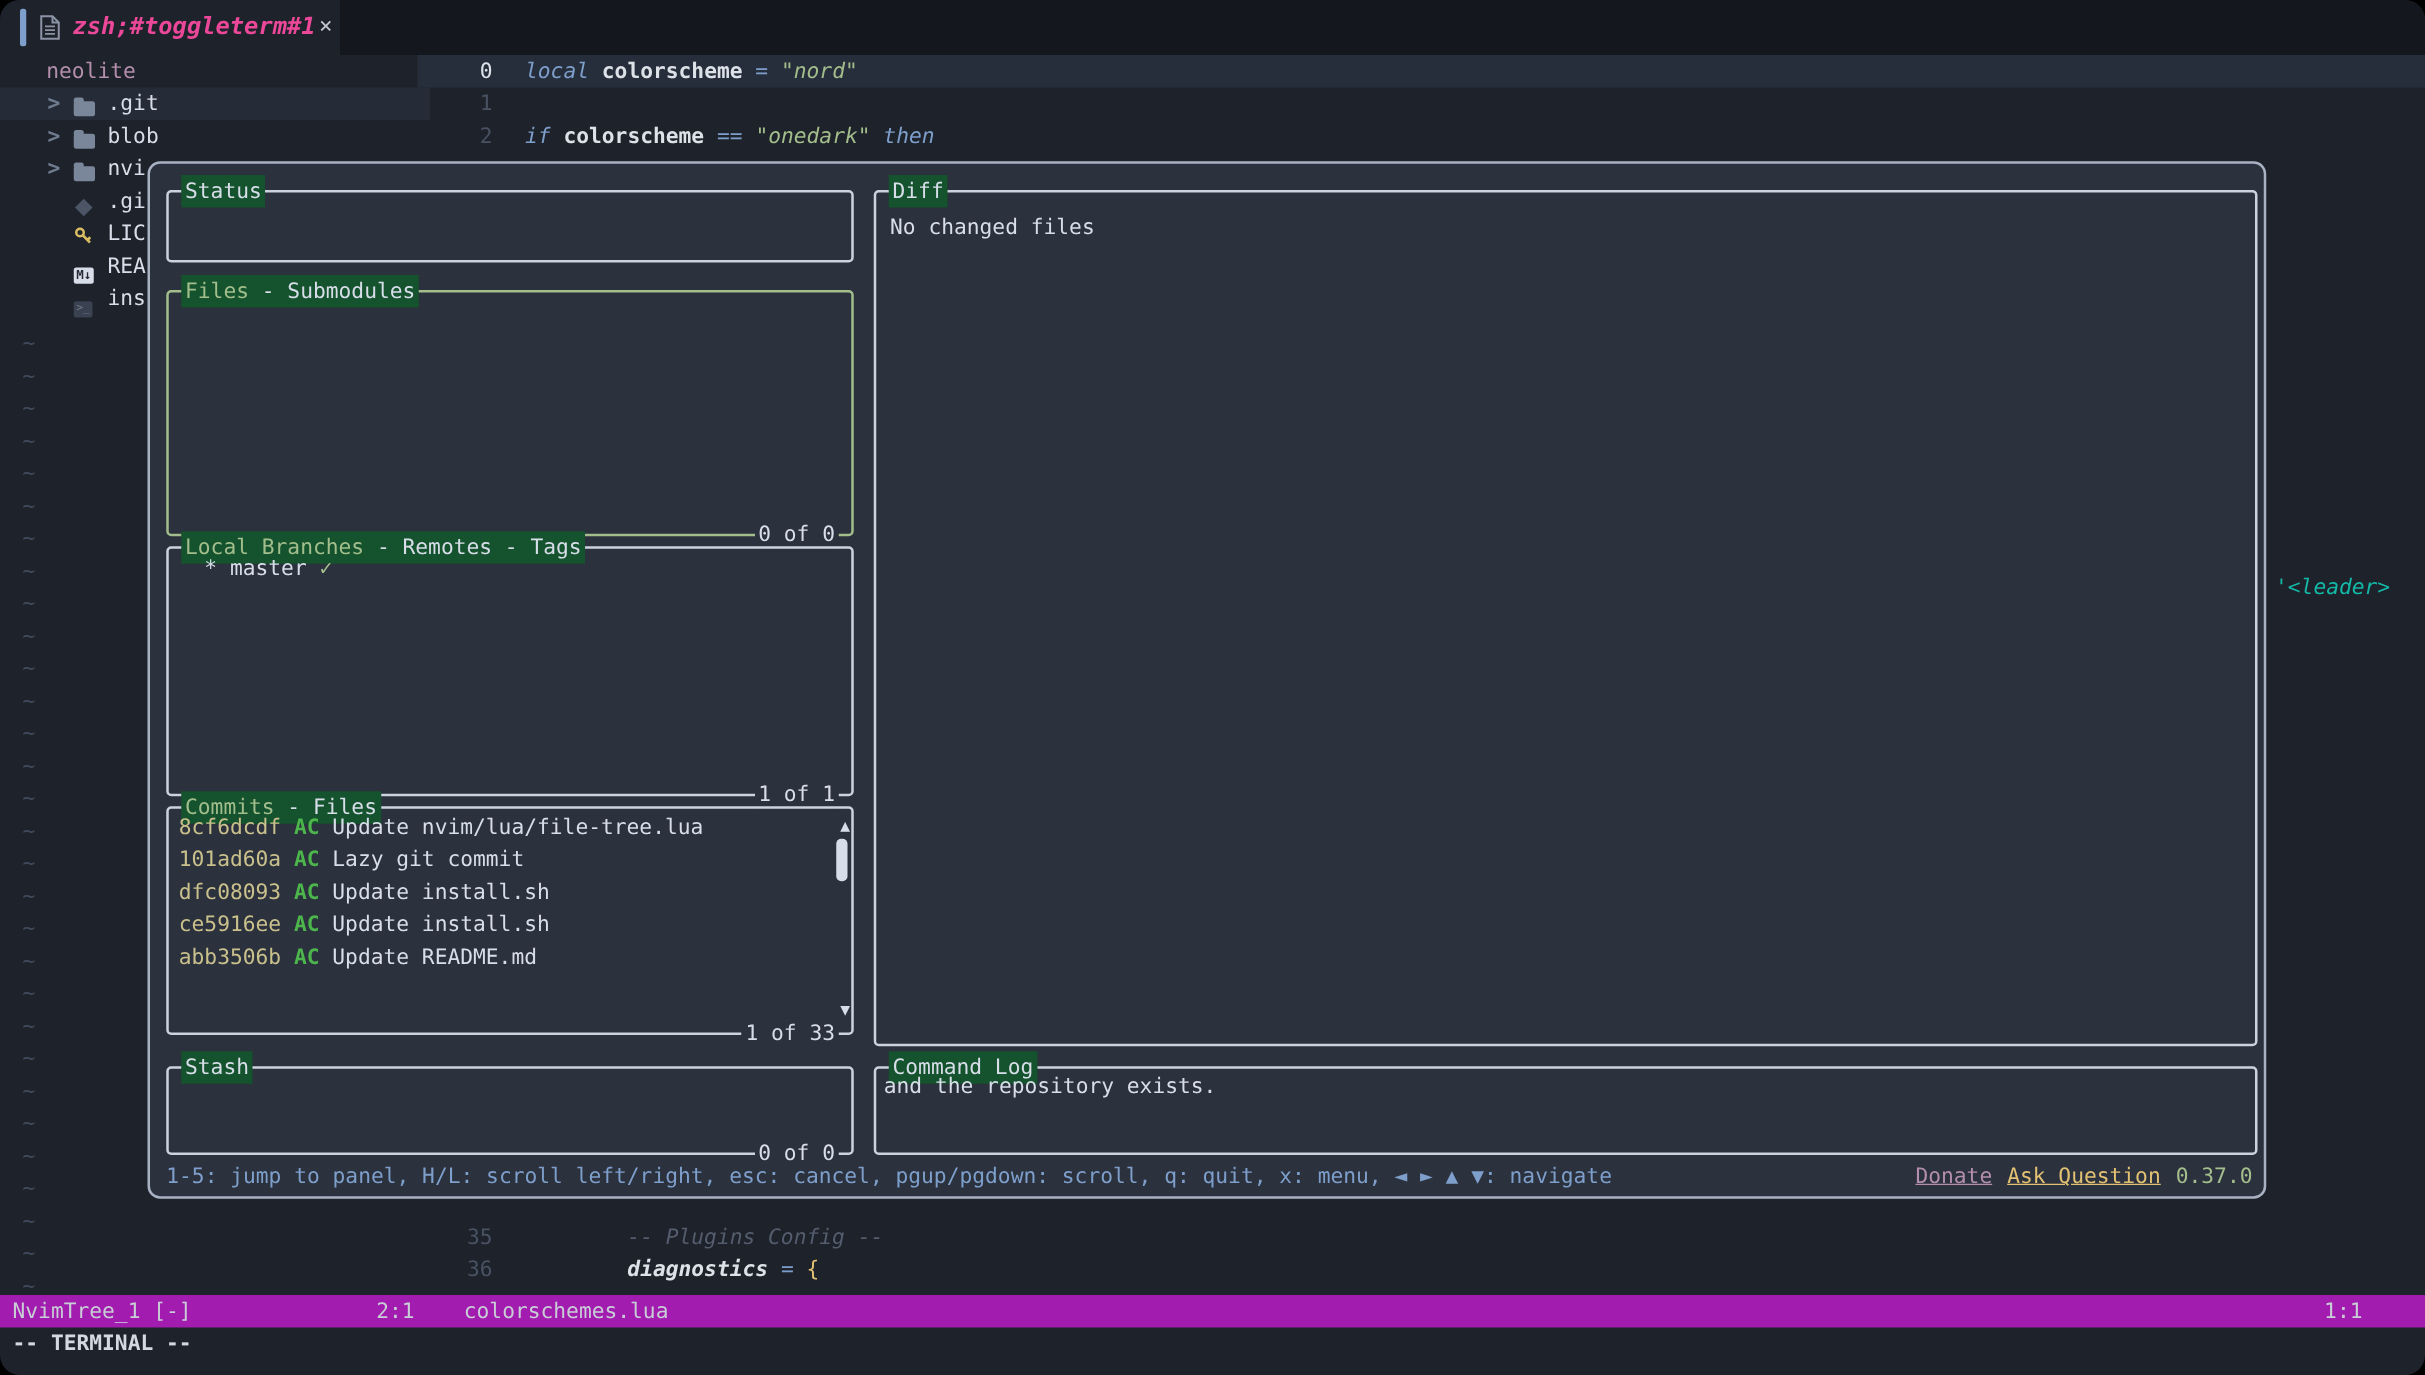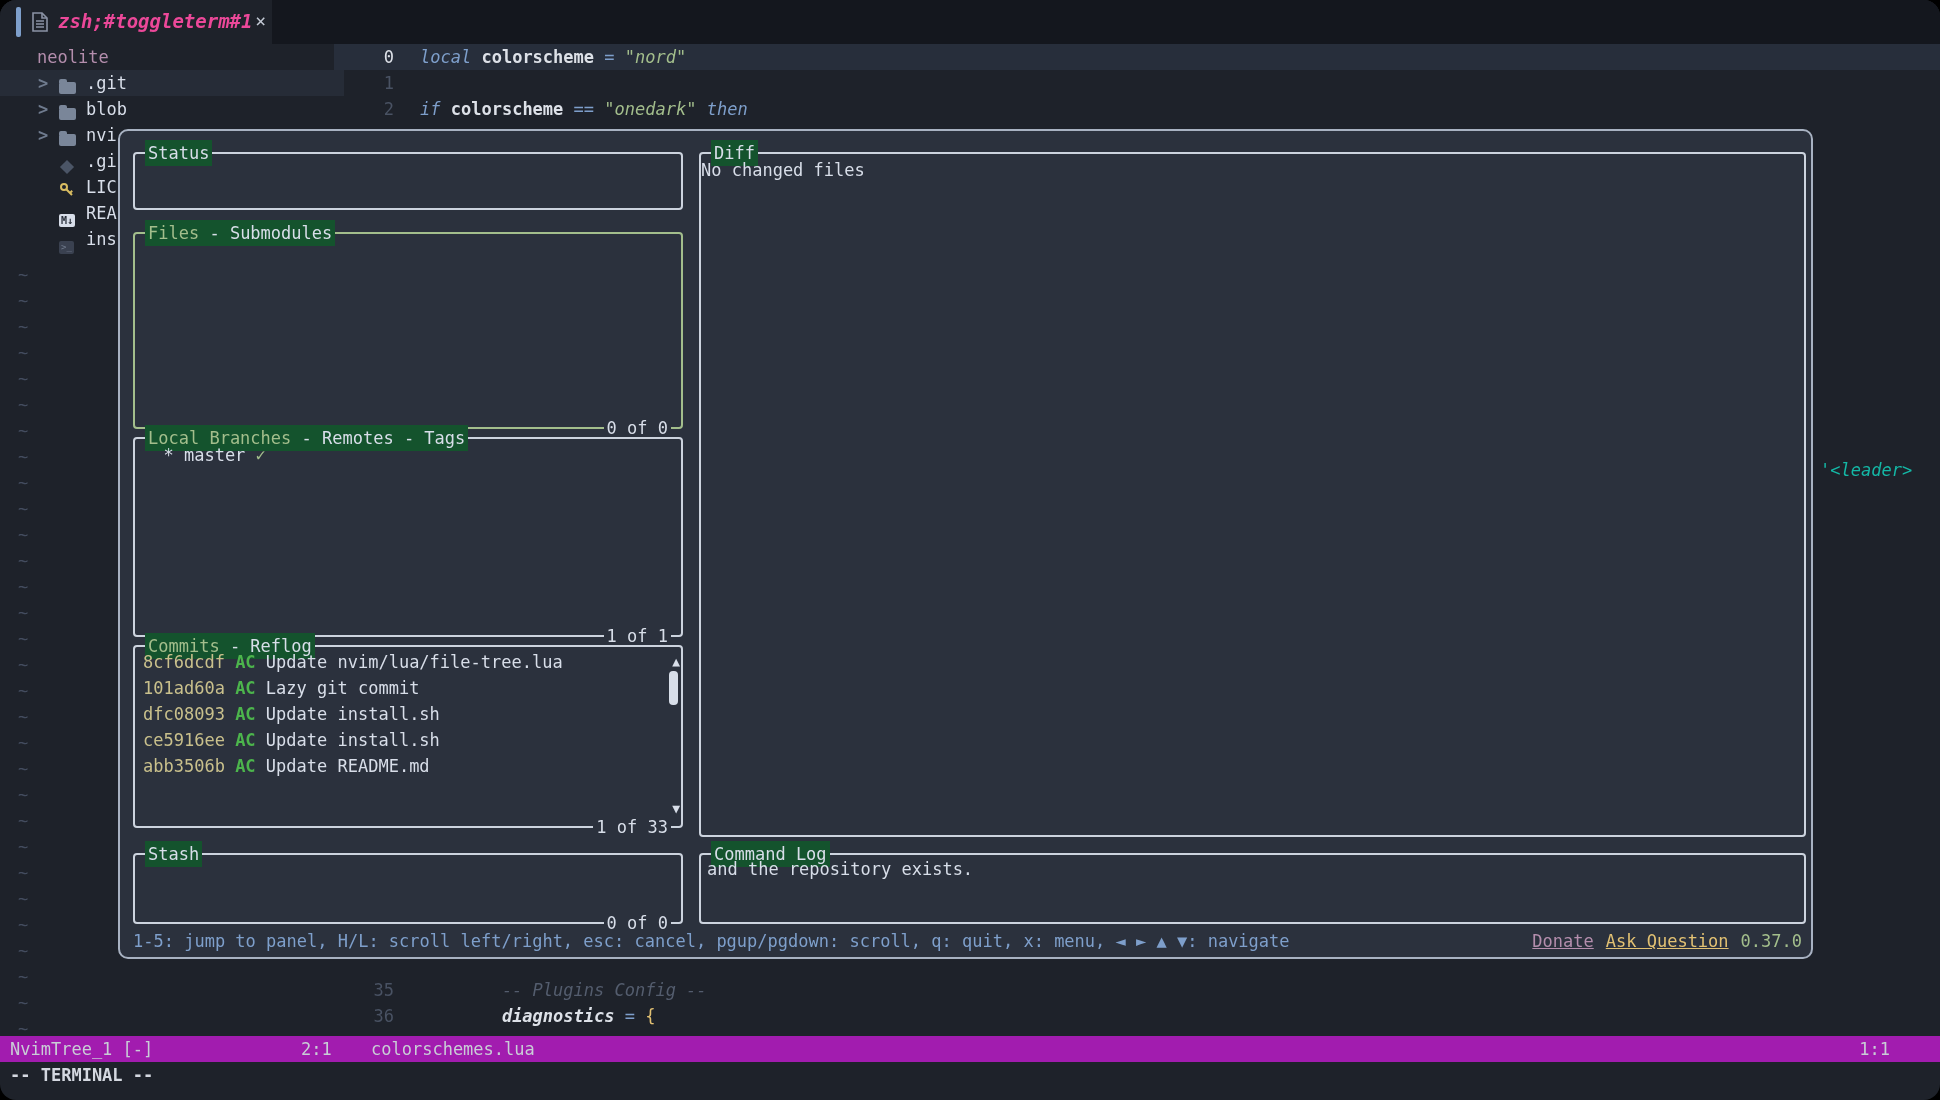--- a/index.html
+++ b/index.html
@@ -186,21 +186,21 @@
       <div class="pcount">0 of 0</div>
     </div>
 
     <div class="panel" style="left:13px;top:306px;width:550px;height:200px">
       <div class="ptitle"><span class="seg-green">Local Branches</span><span class="seg-plain"> - Remotes - Tags</span></div>
       <div class="prow" style="top:3px"><span class="seg-plain">  * master </span><span class="seg-green">✓</span></div>
       <div class="pcount">1 of 1</div>
     </div>
 
     <div class="panel" style="left:13px;top:514px;width:550px;height:183px">
-      <div class="ptitle"><span class="seg-green">Commits</span><span class="seg-plain"> - Reflog</span></div>
+      <div class="ptitle"><span class="seg-green">Commits</span><span class="seg-plain"> - Files</span></div>
       <div id="commit-rows" style="position:absolute;left:0;top:2px;right:18px;">
           <div class="prow commit-row"><span class="c-hash">8cf6dcdf </span><span class="c-tag">AC </span><span class="c-msg">Update nvim/lua/file-tree.lua</span></div>
           <div class="prow commit-row"><span class="c-hash">101ad60a </span><span class="c-tag">AC </span><span class="c-msg">Lazy git commit</span></div>
           <div class="prow commit-row"><span class="c-hash">dfc08093 </span><span class="c-tag">AC </span><span class="c-msg">Update install.sh</span></div>
           <div class="prow commit-row"><span class="c-hash">ce5916ee </span><span class="c-tag">AC </span><span class="c-msg">Update install.sh</span></div>
           <div class="prow commit-row"><span class="c-hash">abb3506b </span><span class="c-tag">AC </span><span class="c-msg">Update README.md</span></div>
         </div>
       <div class="scrollbar">
         <span class="sb-up">▲</span>
         <span class="sb-thumb"></span>
@@ -209,21 +209,21 @@
       <div class="pcount">1 of 33</div>
     </div>
 
     <div class="panel" style="left:13px;top:722px;width:550px;height:71px">
       <div class="ptitle"><span class="seg-plain">Stash</span></div>
       <div class="pcount">0 of 0</div>
     </div>
 
     <div class="panel" style="left:579px;top:21px;width:1107px;height:685px">
       <div class="ptitle"><span class="seg-plain">Diff</span></div>
-      <div class="prow" style="top:3px;padding-left:0">No changed files</div>
+      <div class="prow" style="top:15px;padding-left:11px">No changed files</div>
     </div>
 
     <div class="panel" style="left:579px;top:722px;width:1107px;height:71px">
       <div class="ptitle"><span class="seg-plain">Command Log</span></div>
       <div class="prow" style="top:1px;padding-left:6px">and the repository exists.</div>
     </div>
 
     <div class="keybar">
       <span class="keys">1-5: jump to panel, H/L: scroll left/right, esc: cancel, pgup/pgdown: scroll, q: quit, x: menu, ◄ ► ▲ ▼: navigate</span>
       <span class="links">

